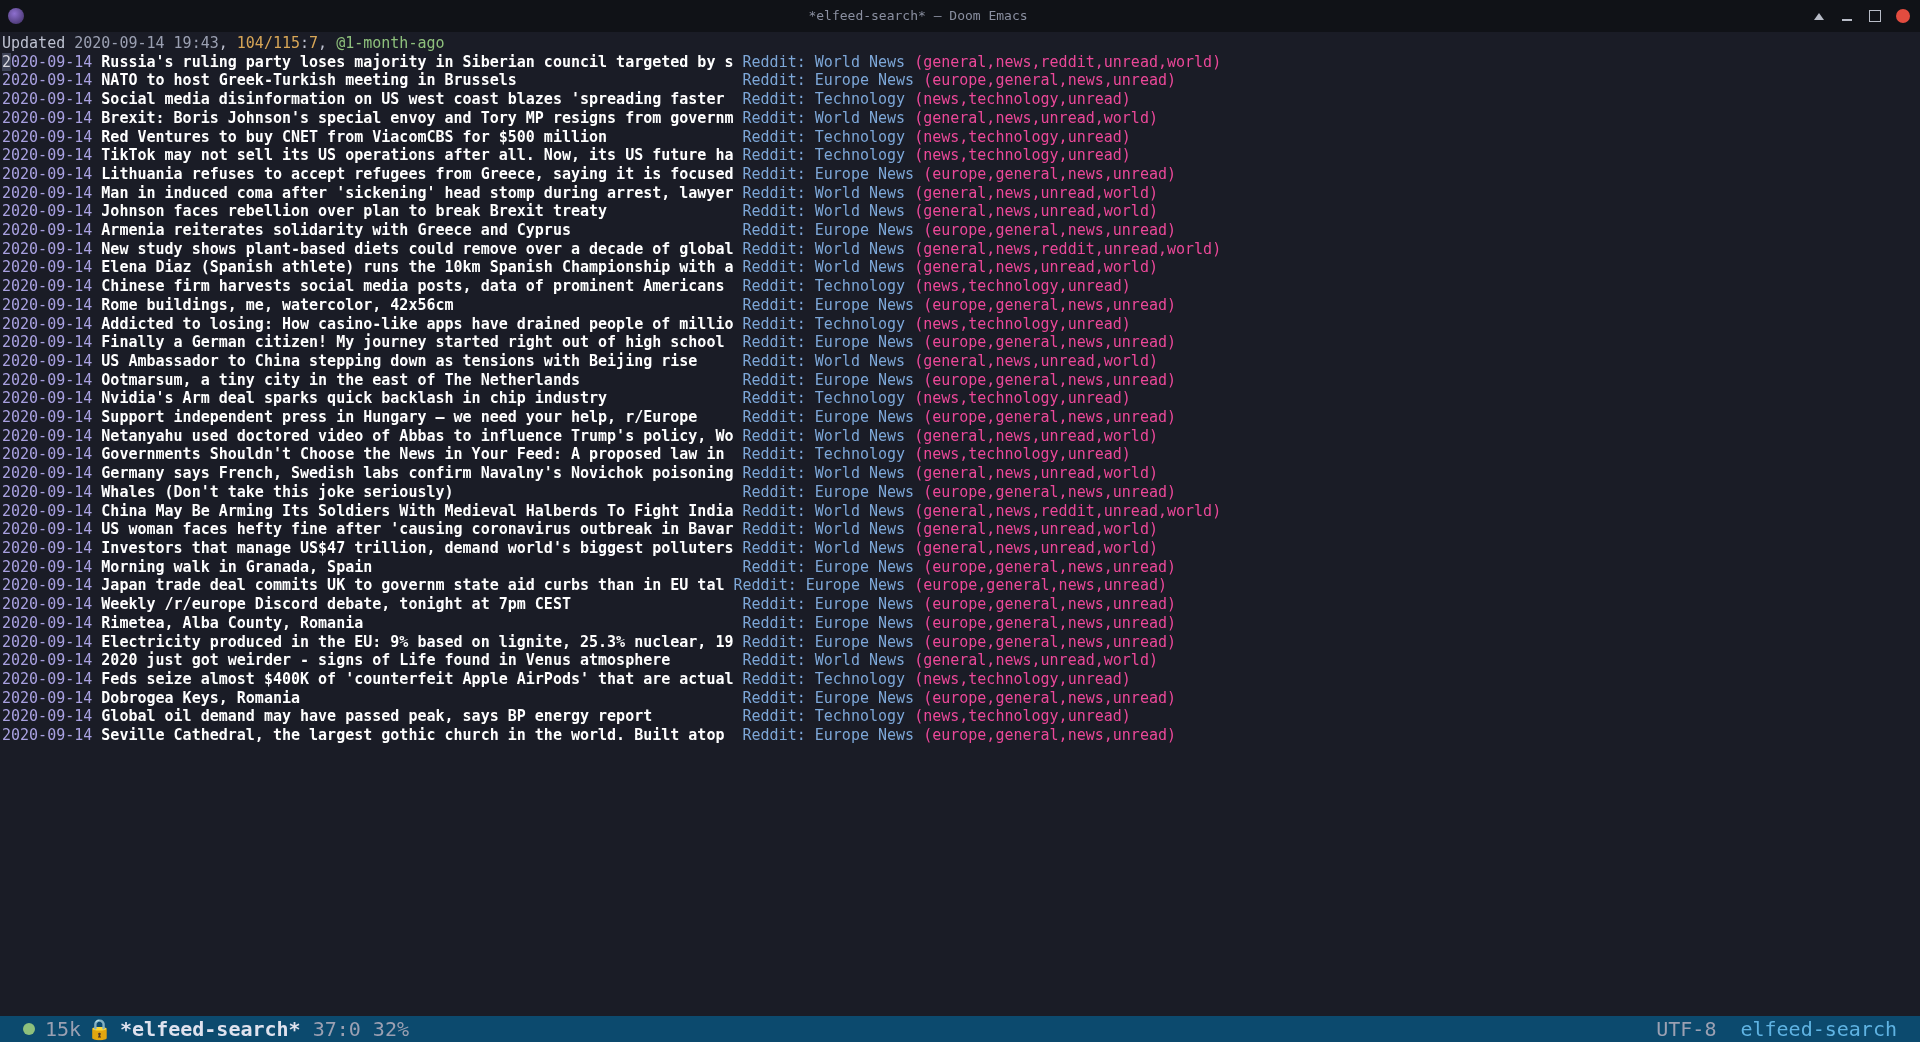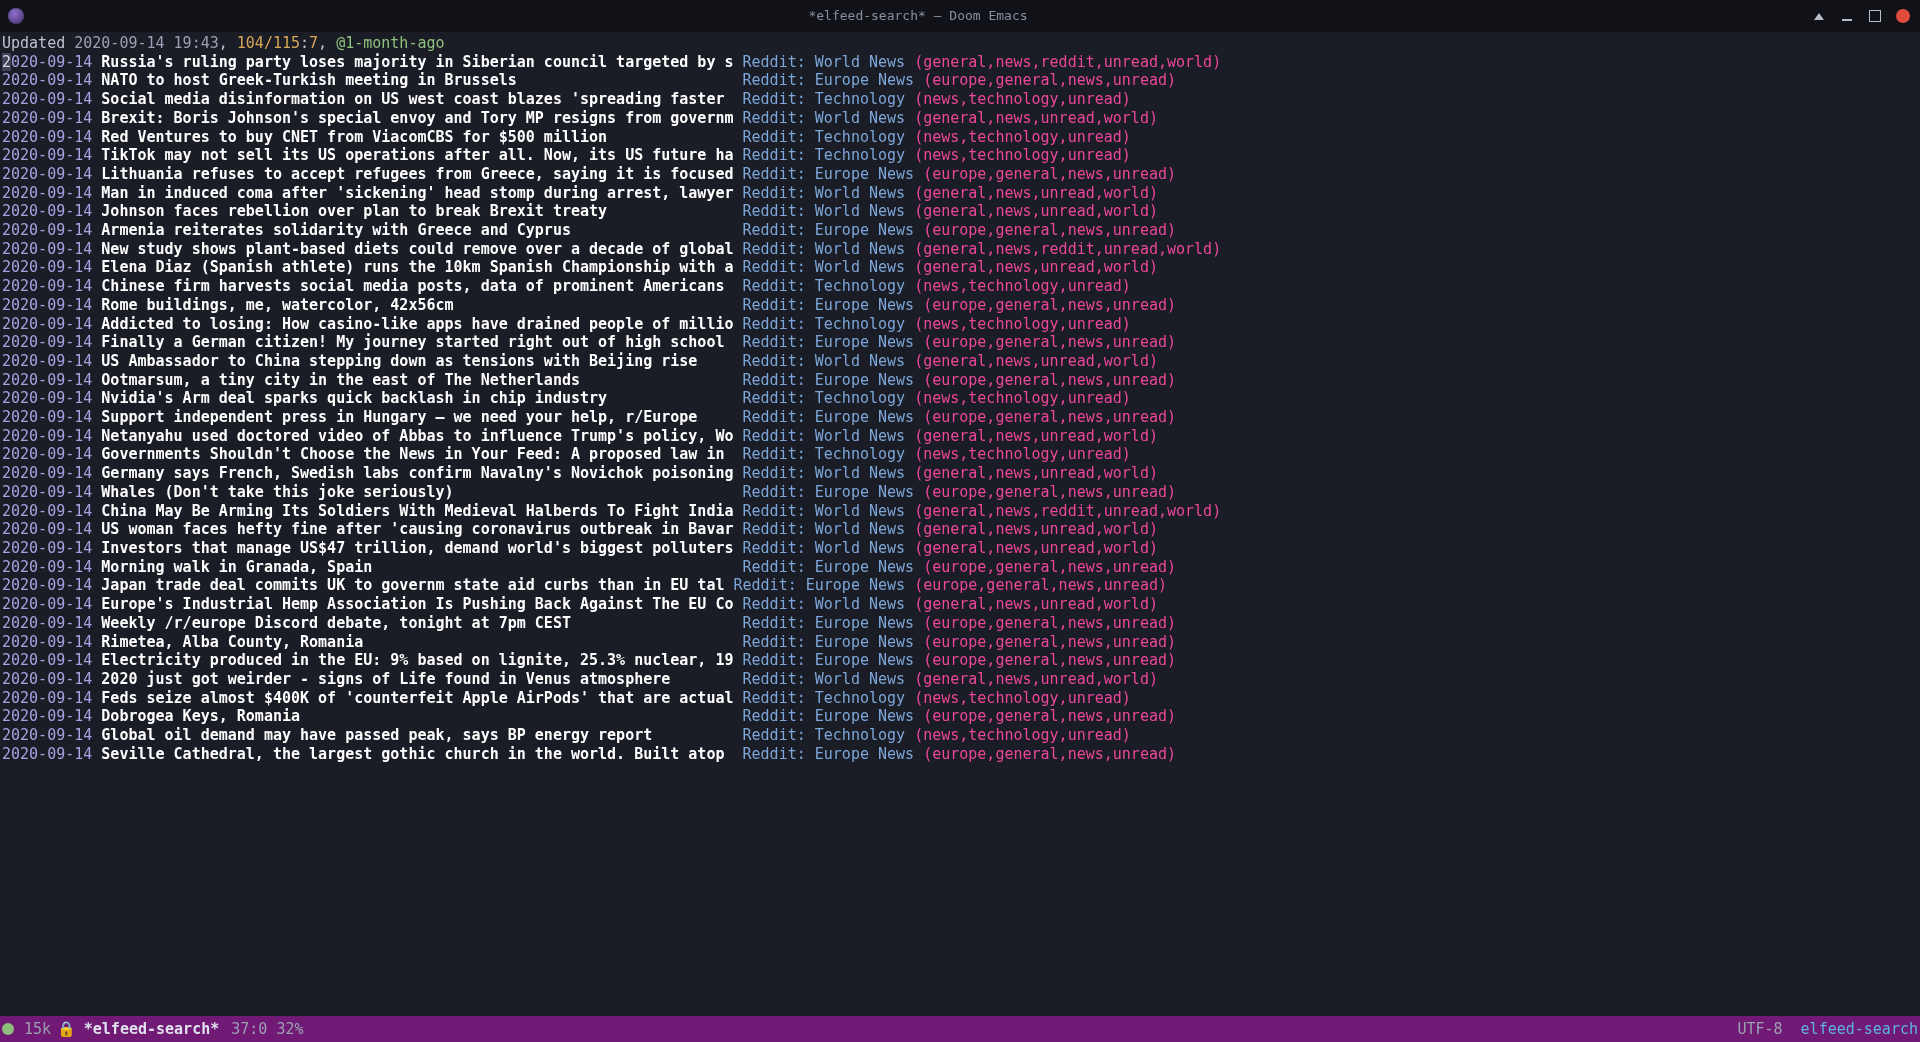--- a/index.html
+++ b/index.html
@@ -61,39 +61,39 @@
   
   .cursor {
     background: #3f4458;
     color: #d8d8e0;
   }
   
   .modeline {
     position: absolute;
     left: 0; right: 0; bottom: 0;
     height: 26px;
-    background: #701a75;
+    background: #0c4a6e;
     color: #b5b9c9;
     display: flex;
     align-items: center;
-    padding: 0 2px;
-    font-size: 15px;
+    padding: 0 23px;
+    font-size: 20px;
   }
   .dot {
     width: 12px; height: 12px; border-radius: 50%;
     background: #8ec07c;
     margin-right: 10px;
   }
   .lock {
     color: #e5b566;
     margin: 0 8px 0 6px;
   }
   .bufname { color: #dfe2ee; font-weight: 600; margin-right: 12px;}
   .pos { color: #9ba0b2; }
-  .ml-right { margin-left: auto; display:flex; gap: 18px; align-items:flex-start;}
+  .ml-right { margin-left: auto; display:flex; gap: 24px; align-items:flex-start;}
   .enc { color: #9ba0b2; }
   .mode { color: #5fb3e3; }
 </style>
 </head>
 <body>
 
 <div class="titlebar">
   <div class="menu-icon"></div>
   <div class="title">*elfeed-search* – Doom Emacs</div>
   <div class="wincontrols">
@@ -129,21 +129,20 @@
     <div class="entry"><span class="date">2020-09-14</span> <span class="title-col">Support independent press in Hungary – we need your help, r/Europe    </span> <span class="feed">Reddit: Europe News</span> <span class="tags">(europe,general,news,unread)</span></div>
     <div class="entry"><span class="date">2020-09-14</span> <span class="title-col">Netanyahu used doctored video of Abbas to influence Trump's policy, Wo</span> <span class="feed">Reddit: World News</span> <span class="tags">(general,news,unread,world)</span></div>
     <div class="entry"><span class="date">2020-09-14</span> <span class="title-col">Governments Shouldn't Choose the News in Your Feed: A proposed law in </span> <span class="feed">Reddit: Technology</span> <span class="tags">(news,technology,unread)</span></div>
     <div class="entry"><span class="date">2020-09-14</span> <span class="title-col">Germany says French, Swedish labs confirm Navalny's Novichok poisoning</span> <span class="feed">Reddit: World News</span> <span class="tags">(general,news,unread,world)</span></div>
     <div class="entry"><span class="date">2020-09-14</span> <span class="title-col">Whales (Don't take this joke seriously)                               </span> <span class="feed">Reddit: Europe News</span> <span class="tags">(europe,general,news,unread)</span></div>
     <div class="entry"><span class="date">2020-09-14</span> <span class="title-col">China May Be Arming Its Soldiers With Medieval Halberds To Fight India</span> <span class="feed">Reddit: World News</span> <span class="tags">(general,news,reddit,unread,world)</span></div>
     <div class="entry"><span class="date">2020-09-14</span> <span class="title-col">US woman faces hefty fine after 'causing coronavirus outbreak in Bavar</span> <span class="feed">Reddit: World News</span> <span class="tags">(general,news,unread,world)</span></div>
     <div class="entry"><span class="date">2020-09-14</span> <span class="title-col">Investors that manage US$47 trillion, demand world's biggest polluters</span> <span class="feed">Reddit: World News</span> <span class="tags">(general,news,unread,world)</span></div>
     <div class="entry"><span class="date">2020-09-14</span> <span class="title-col">Morning walk in Granada, Spain                                        </span> <span class="feed">Reddit: Europe News</span> <span class="tags">(europe,general,news,unread)</span></div>
     <div class="entry"><span class="date">2020-09-14</span> <span class="title-col">Japan trade deal commits UK to governm state aid curbs than in EU tal</span> <span class="feed">Reddit: Europe News</span> <span class="tags">(europe,general,news,unread)</span></div>
-    <div class="entry"><span class="date">2020-09-14</span> <span class="title-col">Europe's Industrial Hemp Association Is Pushing Back Against The EU Co</span> <span class="feed">Reddit: World News</span> <span class="tags">(general,news,unread,world)</span></div>
     <div class="entry"><span class="date">2020-09-14</span> <span class="title-col">Weekly /r/europe Discord debate, tonight at 7pm CEST                  </span> <span class="feed">Reddit: Europe News</span> <span class="tags">(europe,general,news,unread)</span></div>
     <div class="entry"><span class="date">2020-09-14</span> <span class="title-col">Rimetea, Alba County, Romania                                         </span> <span class="feed">Reddit: Europe News</span> <span class="tags">(europe,general,news,unread)</span></div>
     <div class="entry"><span class="date">2020-09-14</span> <span class="title-col">Electricity produced in the EU: 9% based on lignite, 25.3% nuclear, 19</span> <span class="feed">Reddit: Europe News</span> <span class="tags">(europe,general,news,unread)</span></div>
     <div class="entry"><span class="date">2020-09-14</span> <span class="title-col">2020 just got weirder - signs of Life found in Venus atmosphere       </span> <span class="feed">Reddit: World News</span> <span class="tags">(general,news,unread,world)</span></div>
     <div class="entry"><span class="date">2020-09-14</span> <span class="title-col">Feds seize almost $400K of 'counterfeit Apple AirPods' that are actual</span> <span class="feed">Reddit: Technology</span> <span class="tags">(news,technology,unread)</span></div>
     <div class="entry"><span class="date">2020-09-14</span> <span class="title-col">Dobrogea Keys, Romania                                                </span> <span class="feed">Reddit: Europe News</span> <span class="tags">(europe,general,news,unread)</span></div>
     <div class="entry"><span class="date">2020-09-14</span> <span class="title-col">Global oil demand may have passed peak, says BP energy report         </span> <span class="feed">Reddit: Technology</span> <span class="tags">(news,technology,unread)</span></div>
     <div class="entry"><span class="date">2020-09-14</span> <span class="title-col">Seville Cathedral, the largest gothic church in the world. Built atop </span> <span class="feed">Reddit: Europe News</span> <span class="tags">(europe,general,news,unread)</span></div>
   </div>
 

